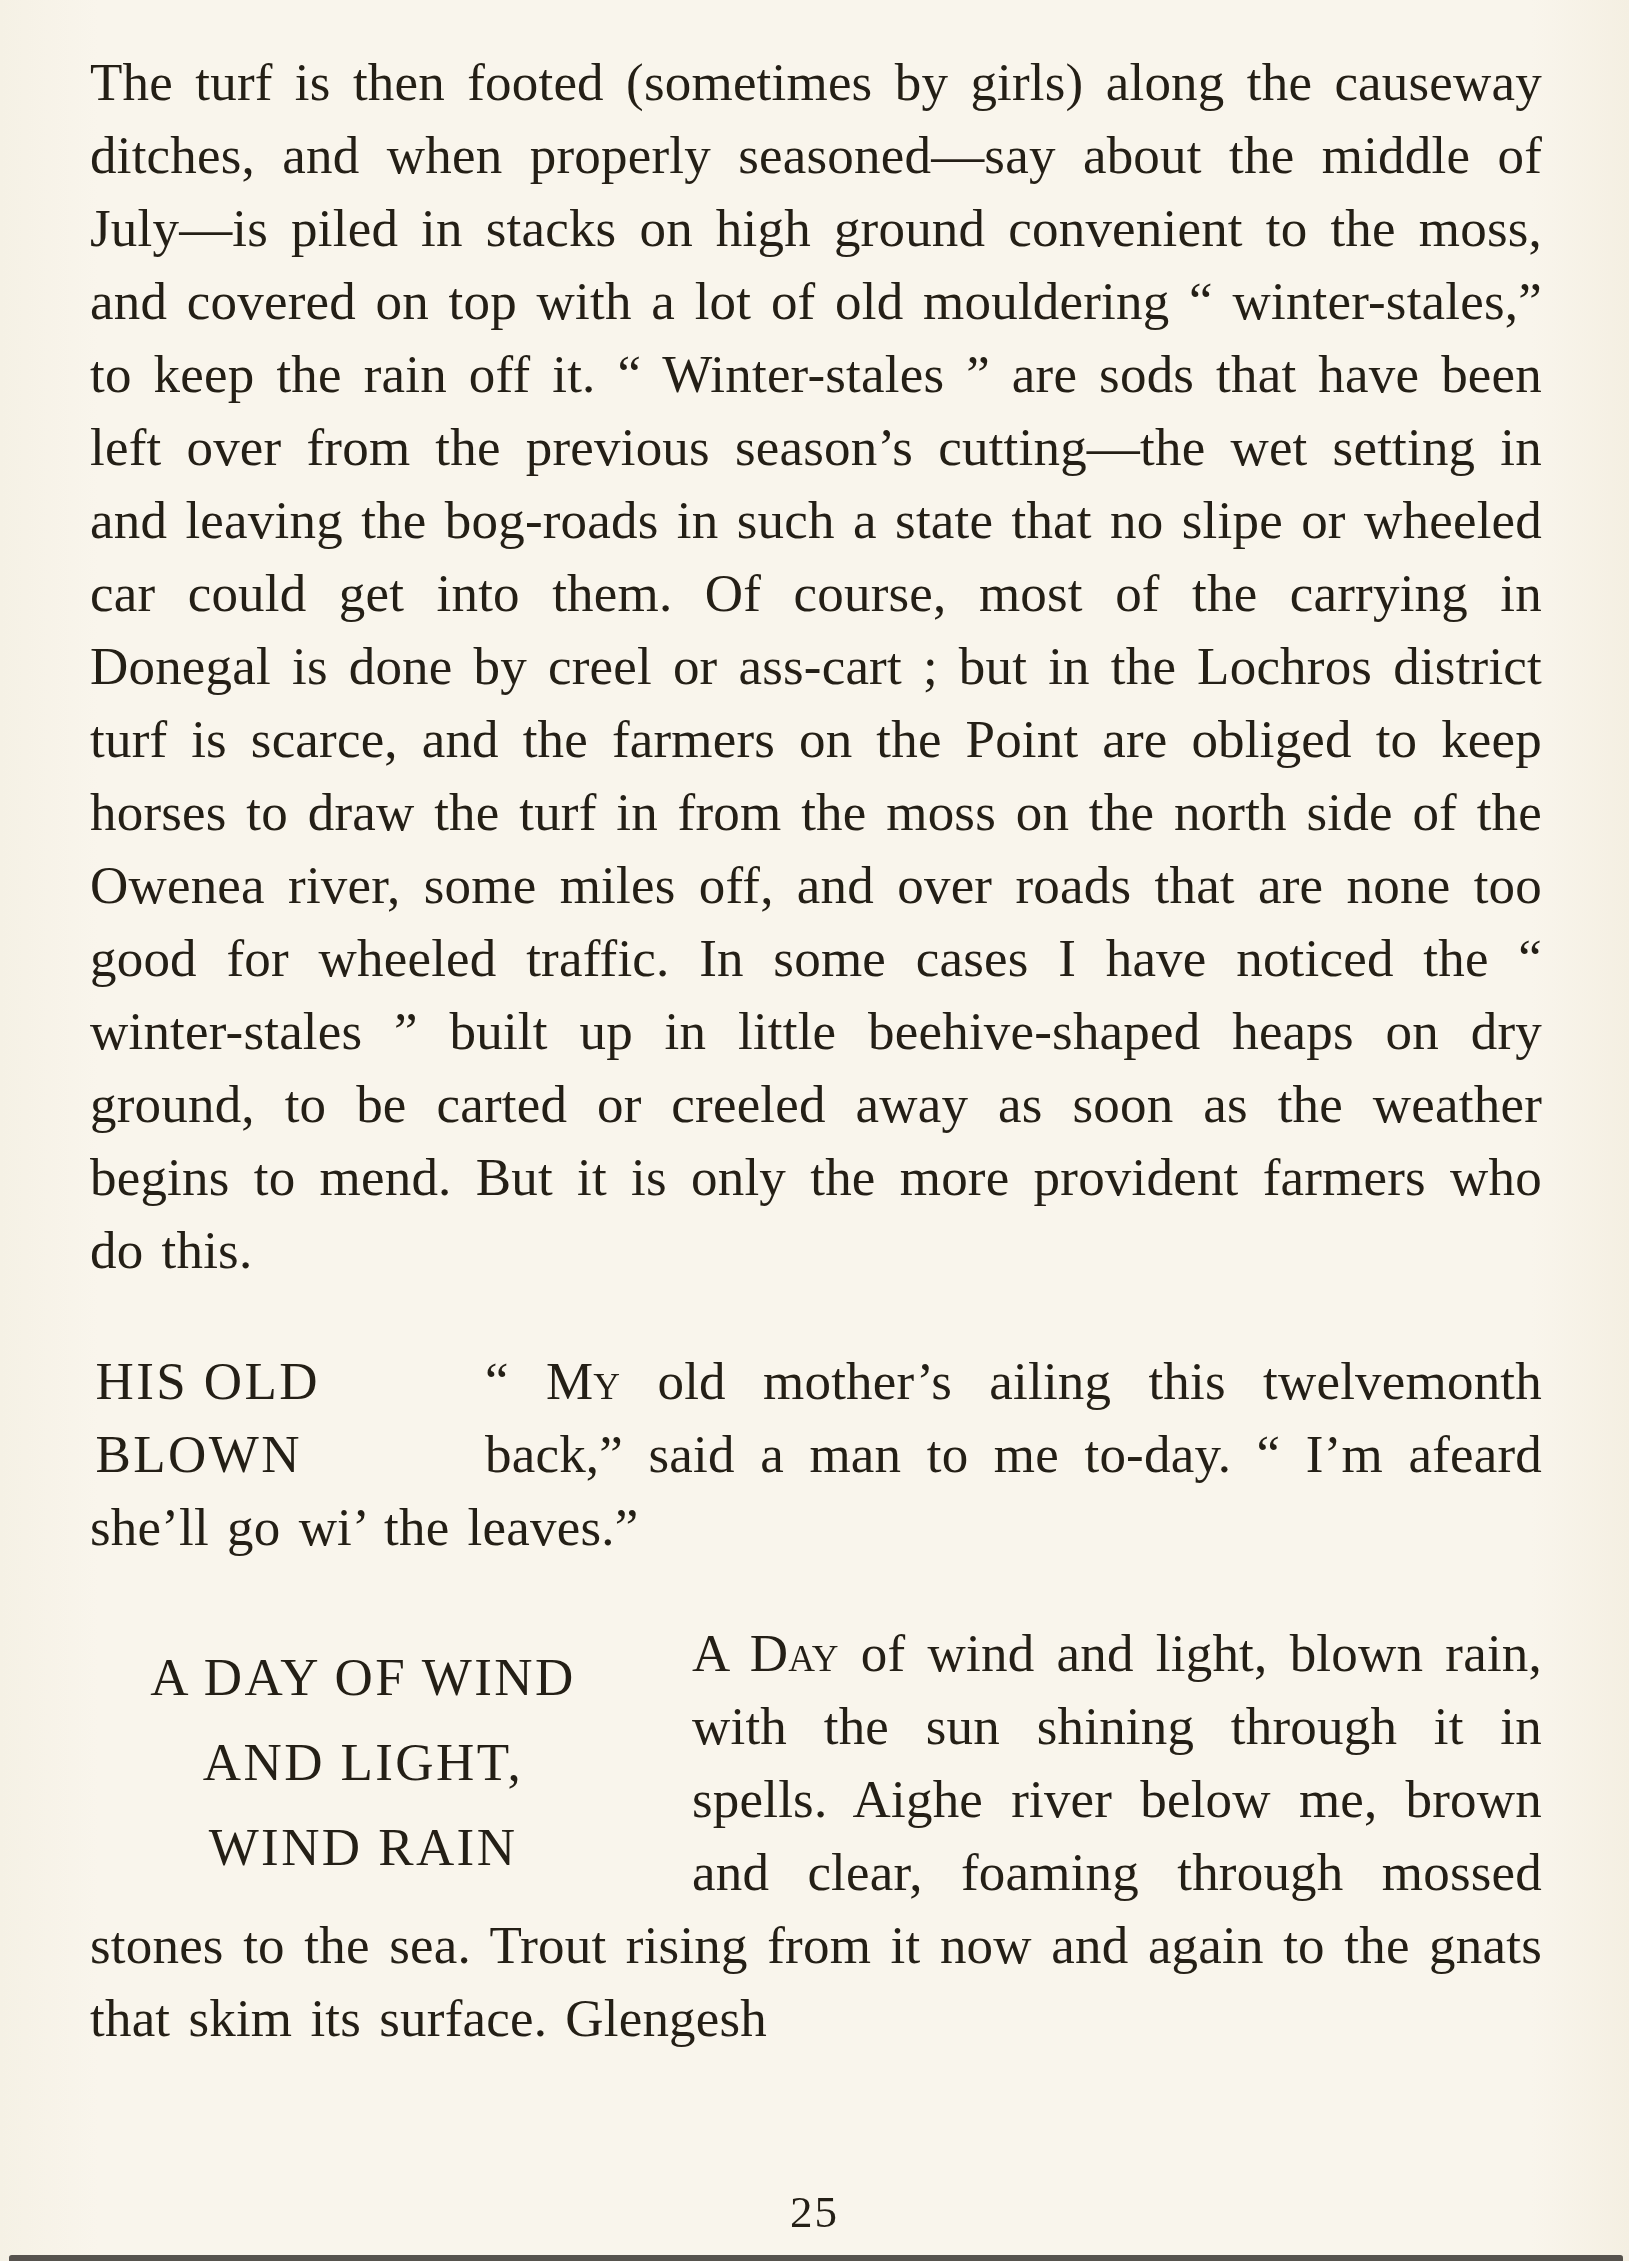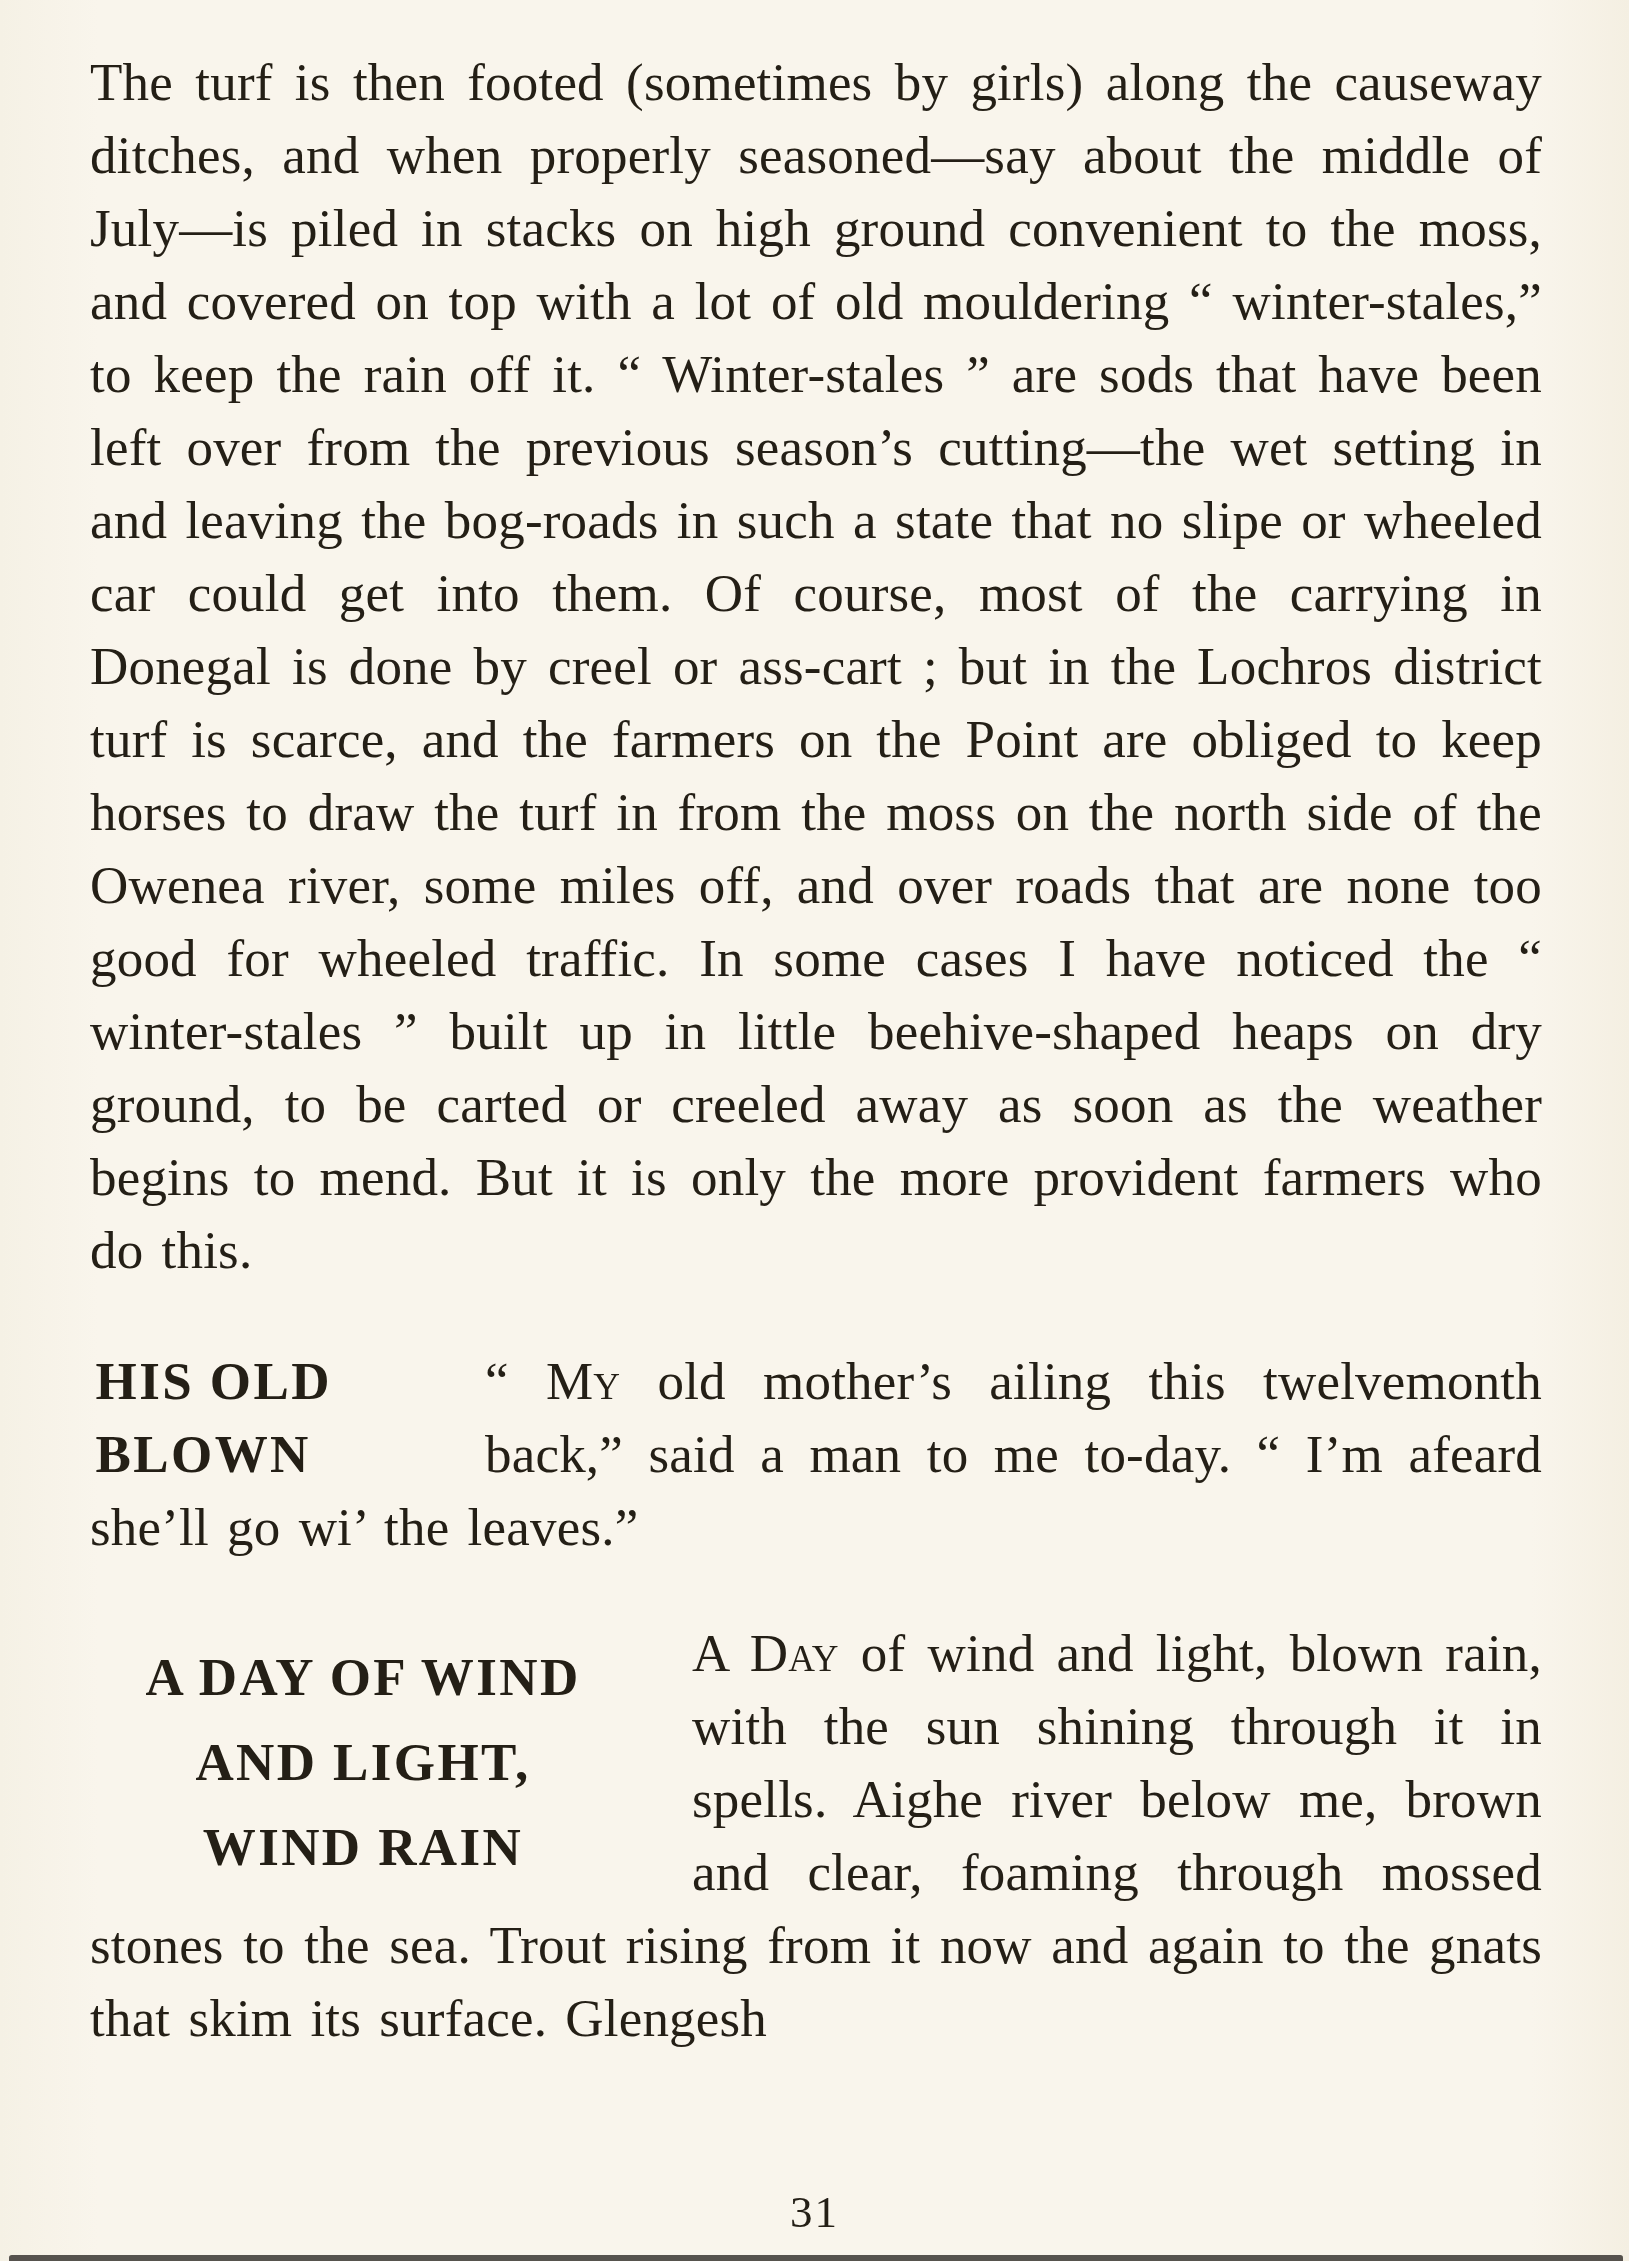--- a/index.html
+++ b/index.html
@@ -29,21 +29,20 @@
   p { margin: 0; }
   .main-paragraph { margin-bottom: 58px; }
   .section { margin-bottom: 53px; }
   .section::after { content: ""; display: block; clear: both; }
 
   .sidehead {
     float: left;
     font-size: 53px;
     letter-spacing: 2.4px;
     color: #241f16;
-    font-weight: bold;
   }
   .sidehead .sh-line { display: block; }
   .sidehead-1 {
     width: 339px;
     margin-right: 56px;
     line-height: 73px;
     text-align: left;
     padding-left: 5.6px;
   }
   .sidehead-2 {
@@ -96,18 +95,18 @@
 
   <div class="section">
     <div class="sidehead sidehead-2">
       <span class="sh-line">A DAY OF WIND</span>
       <span class="sh-line">AND LIGHT,</span>
       <span class="sh-line">WIND RAIN</span>
     </div>
     <p class="body-text"><span class="smallcaps">A Day</span><span> of wind and light, blown rain, with the sun shining through it in spells.  Aighe river below me, brown and clear, foaming through mossed stones to the sea.  Trout rising from it now and again to the gnats that skim its surface.  Glengesh</span></p>
   </div>
 
-  <div class="page-number">31</div>
+  <div class="page-number">25</div>
 
   <div class="scan-edge"></div>
 
 </div>
 
 
 </body></html>

